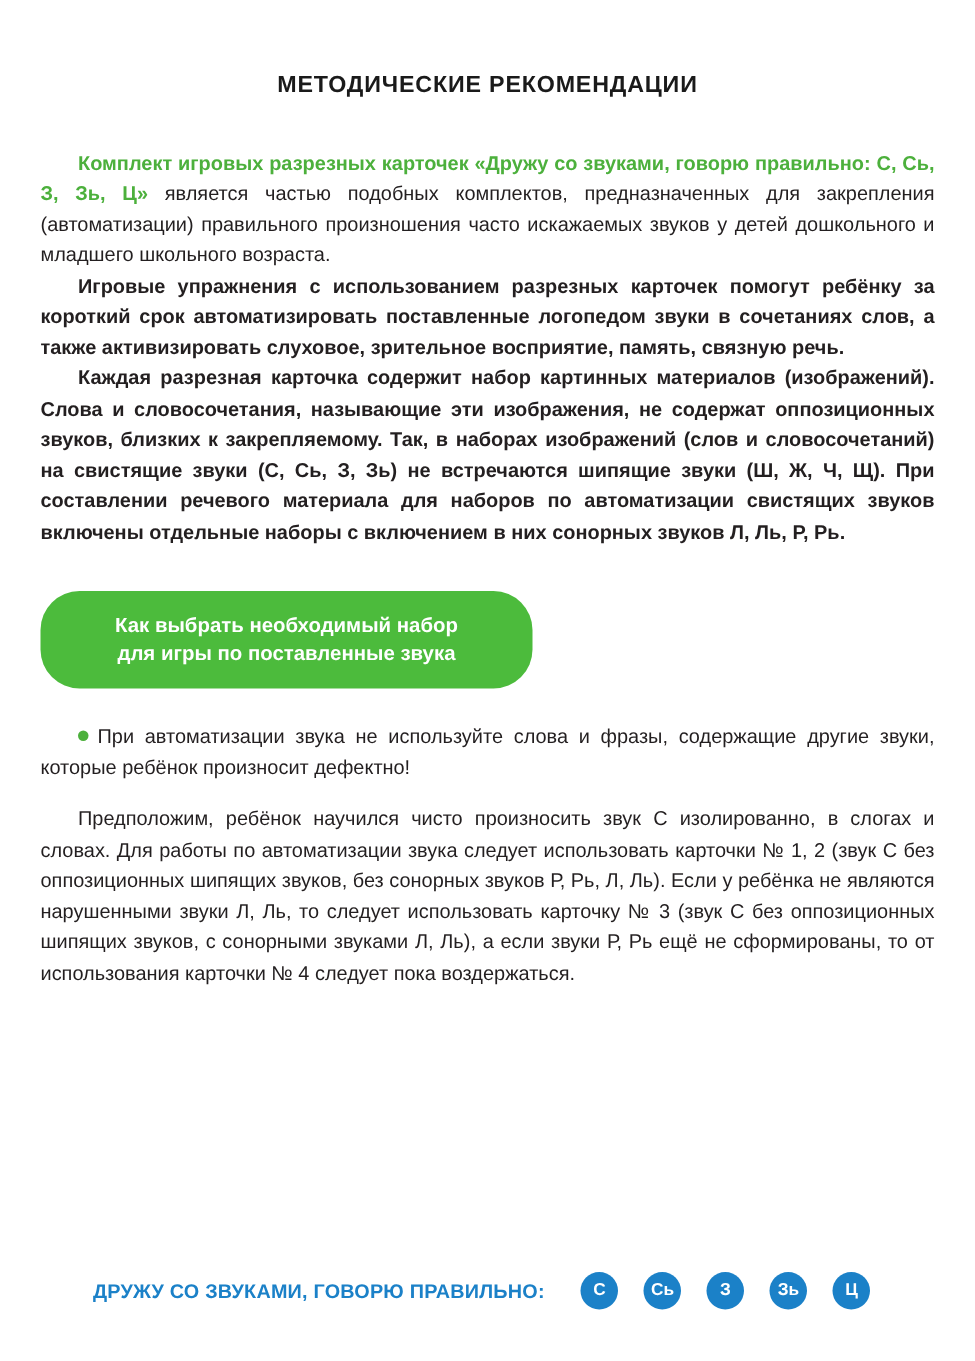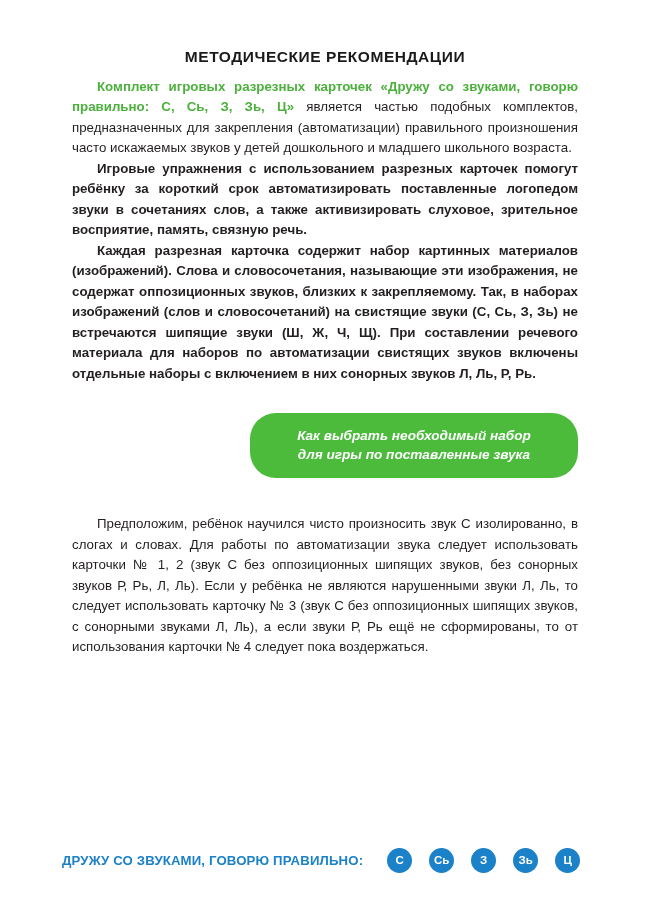--- a/index.html
+++ b/index.html
@@ -17,39 +17,39 @@
     position: relative;
   }
 
   .page {
     position: absolute;
     left: 0;
     top: 0;
     width: 650px;
     height: 907px;
     box-sizing: border-box;
-    padding: 0 72px;
+    padding: 0 27px;
   }
 
   
   .page-title {
     margin: 0;
     padding-top: 48px;
     text-align: center;
     font-family: "Liberation Sans", "DejaVu Sans", sans-serif;
     font-size: 15.5px;
     font-weight: bold;
     letter-spacing: 0.55px;
     color: #1a1a1a;
     line-height: 1.2;
   }
 
   
   .body-block {
-    margin-top: 10px;
+    margin-top: 32px;
   }
 
   p.para {
     margin: 0;
     font-family: "Liberation Sans", "DejaVu Sans", sans-serif;
     font-size: 13.3px;
     line-height: 20.5px;
     text-align: justify;
     text-indent: 25px;
     color: #231f20;
@@ -69,22 +69,21 @@
 
   .black-bold {
     font-weight: bold;
     color: #1a1a1a;
   }
 
   
   .banner-wrap {
     margin-top: 29px;
     display: flex;
-    justify-content: flex-end;
-    font-style: italic;
+    justify-content: flex-start;
   }
   .banner {
     background: #4cbb3c;
     border-radius: 26px;
     padding: 13px 38px 14px 38px;
     text-align: center;
     color: #ffffff;
     font-family: "Liberation Sans", "DejaVu Sans", sans-serif;
     font-size: 13.6px;
     font-weight: bold;
@@ -177,20 +176,21 @@
   <div class="banner-wrap">
     <div class="banner">
       <span class="banner-line">Как выбрать необходимый набор</span>
       <span class="banner-line">для игры по поставленные звука</span>
     </div>
   </div>
 
   <div class="gap-md"></div>
 
 
+  <p class="bullet-para"><span class="bullet-dot"></span><span>При автоматизации звука не используйте слова и фразы, содержащие другие звуки, которые ребёнок произносит дефектно!</span></p>
 
   <div class="gap-sm"></div>
 
   <p class="para">Предположим, ребёнок научился чисто произносить звук С изолированно, в слогах и словах. Для работы по автоматизации звука следует использовать карточки № 1, 2 (звук С без оппозиционных шипящих звуков, без сонорных звуков Р, Рь, Л, Ль). Если у ребёнка не являются нарушенными звуки Л, Ль, то следует использовать карточку № 3 (звук С без оппозиционных шипящих звуков, с сонорными звуками Л, Ль), а если звуки Р, Рь ещё не сформированы, то от использования карточки № 4 следует пока воздержаться.</p>
 
   <div class="footer">
     <div class="footer-text">ДРУЖУ СО ЗВУКАМИ, ГОВОРЮ ПРАВИЛЬНО:</div>
     <div class="footer-badges">
       <div class="badge">С</div>
       <div class="badge">Сь</div>

